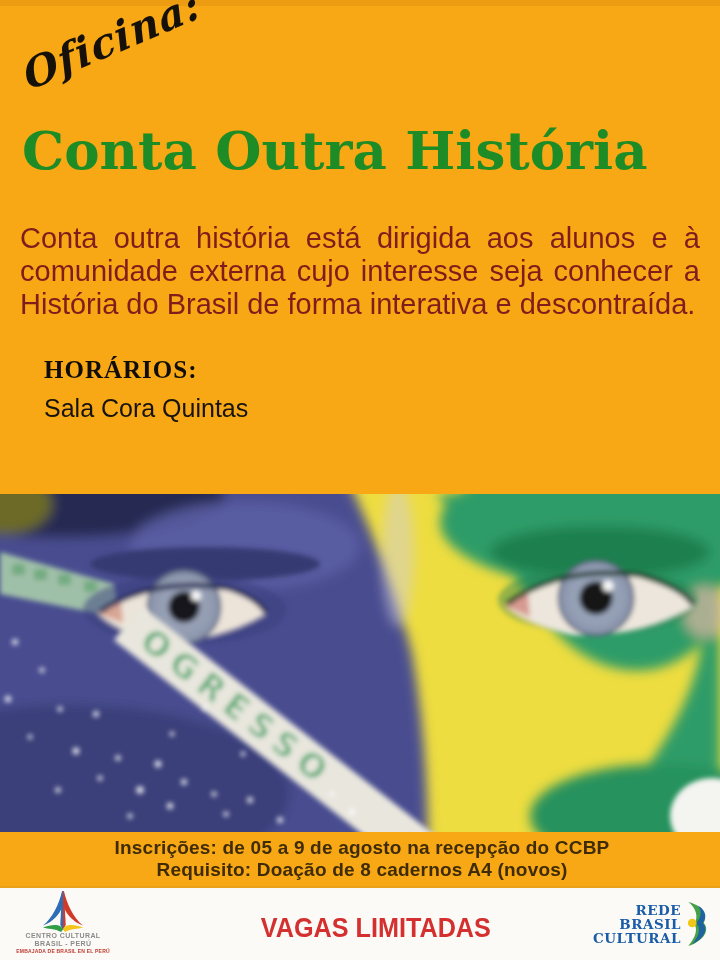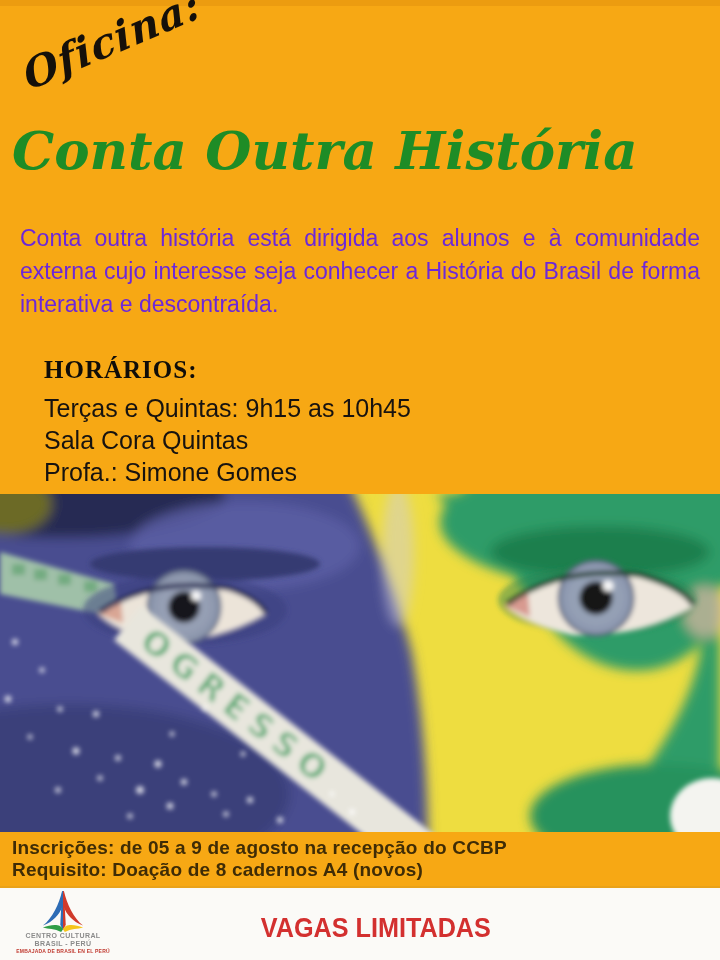--- a/index.html
+++ b/index.html
@@ -10,42 +10,41 @@
   }
   .top-strip{position:absolute;top:0;left:0;width:720px;height:6px;background:#EC9C10;}
   .kicker{
     position:absolute;left:32px;top:52px;
     font-family:"DejaVu Serif",serif;font-style:italic;font-weight:700;
     font-size:41px;color:#15100a;letter-spacing:1px;
     transform:rotate(-23deg) skewX(-6deg);transform-origin:left bottom;
     white-space:nowrap;
   }
   .title{
-    position:absolute;left:12px;top:120px;width:690px;
+    position:absolute;left:22px;top:120px;width:690px;
     font-family:"DejaVu Serif",serif;font-weight:700;
     font-size:53px;line-height:60px;color:#1E8C26;letter-spacing:0px;
     white-space:nowrap;
-    font-style:italic;
   }
   .intro{
     position:absolute;left:20px;top:222px;width:680px;
-    font-size:23px;line-height:33px;color:#6d28d9;
+    font-size:29px;line-height:33px;color:#7f1d1d;
     text-align:justify;font-weight:500;
   }
   .schedule{position:absolute;left:44px;top:356px;width:560px;}
   .schedule-heading{
     font-family:Liberation Serif, serif;font-weight:700;
     font-size:25px;color:#100d09;letter-spacing:1px;margin-bottom:8px;
   }
   .schedule-line{font-size:25px;line-height:32px;color:#171310;}
   .photo{position:absolute;left:0;top:494px;width:720px;height:338px;background:#4A4E90;}
   .photo svg{display:block;}
   .registration{
     position:absolute;right:8px;top:837px;width:700px;
-    text-align:left;font-weight:700;font-size:19px;line-height:22px;
+    text-align:center;font-weight:700;font-size:19px;line-height:22px;
     color:#3F2C06;letter-spacing:0.2px;
   }
   .footer{
     position:absolute;left:0;top:886px;width:720px;height:74px;
     background:#FBFAF7;border-top:2px solid #E9A21A;
   }
   .ccbp{position:absolute;left:8px;top:2px;width:110px;text-align:center;}
   .ccbp-icon{display:block;margin:0 auto;}
   .ccbp-name{font-size:7px;line-height:8px;color:#8B8B8B;font-weight:700;letter-spacing:.4px;}
   .ccbp-sub{font-size:5px;line-height:7px;color:#C03A30;font-weight:700;letter-spacing:.2px;}
@@ -70,23 +69,21 @@
   <div class="top-strip"></div>
 
   <div class="kicker">Oficina:</div>
 
   <h1 class="title" style="margin:0;">Conta Outra História</h1>
 
   <p class="intro" style="margin:0;">Conta outra história está dirigida aos alunos e à comunidade externa cujo interesse seja conhecer a História do Brasil de forma interativa e descontraída.</p>
 
   <div class="schedule">
     <div class="schedule-heading">HORÁRIOS:</div>
-    <div class="schedule-line">Terças e Quintas: 9h15 as 10h45</div>
     <div class="schedule-line">Sala Cora Quintas</div>
-    <div class="schedule-line">Profa.: Simone Gomes</div>
   </div>
 
   <div class="photo">
     <svg width="720" height="338" viewBox="0 0 720 338" xmlns="http://www.w3.org/2000/svg">
       <defs>
         <filter id="b6" x="-20%" y="-20%" width="140%" height="140%">
             <feGaussianBlur stdDeviation="6"></feGaussianBlur>
           </filter>
         <filter id="b3" x="-20%" y="-20%" width="140%" height="140%">
             <feGaussianBlur stdDeviation="2.5"></feGaussianBlur>
@@ -197,15 +194,27 @@
       </svg>
       <div class="ccbp-name">CENTRO CULTURAL</div>
       <div class="ccbp-name">BRASIL - PERÚ</div>
       <div class="ccbp-sub">EMBAJADA DE BRASIL EN EL PERÚ</div>
     </div>
 
     <div class="vagas">
       <span>VAGAS LIMITADAS</span>
     </div>
 
+    <div class="rede">
+      <div class="rede-text">
+        <div>REDE</div>
+        <div>BRASIL</div>
+        <div>CULTURAL</div>
+      </div>
+      <svg class="rede-icon" width="26" height="48" viewBox="0 0 26 50">
+        <path d="M4,2 C20,6 24,16 20,24 C26,30 22,42 4,48 C12,38 14,30 10,25 C15,18 12,8 4,2 Z" fill="#46A049"></path>
+        <path d="M14,6 C22,10 24,18 19,24 C25,30 21,40 8,46 C16,37 17,29 12,24 C18,18 18,11 14,6 Z" fill="#1A5CA8" opacity="0.9"></path>
+        <circle cx="8" cy="24" r="4.5" fill="#F2C614"></circle>
+      </svg>
+    </div>
 
   </div>
 </div>
 
 </body></html>

